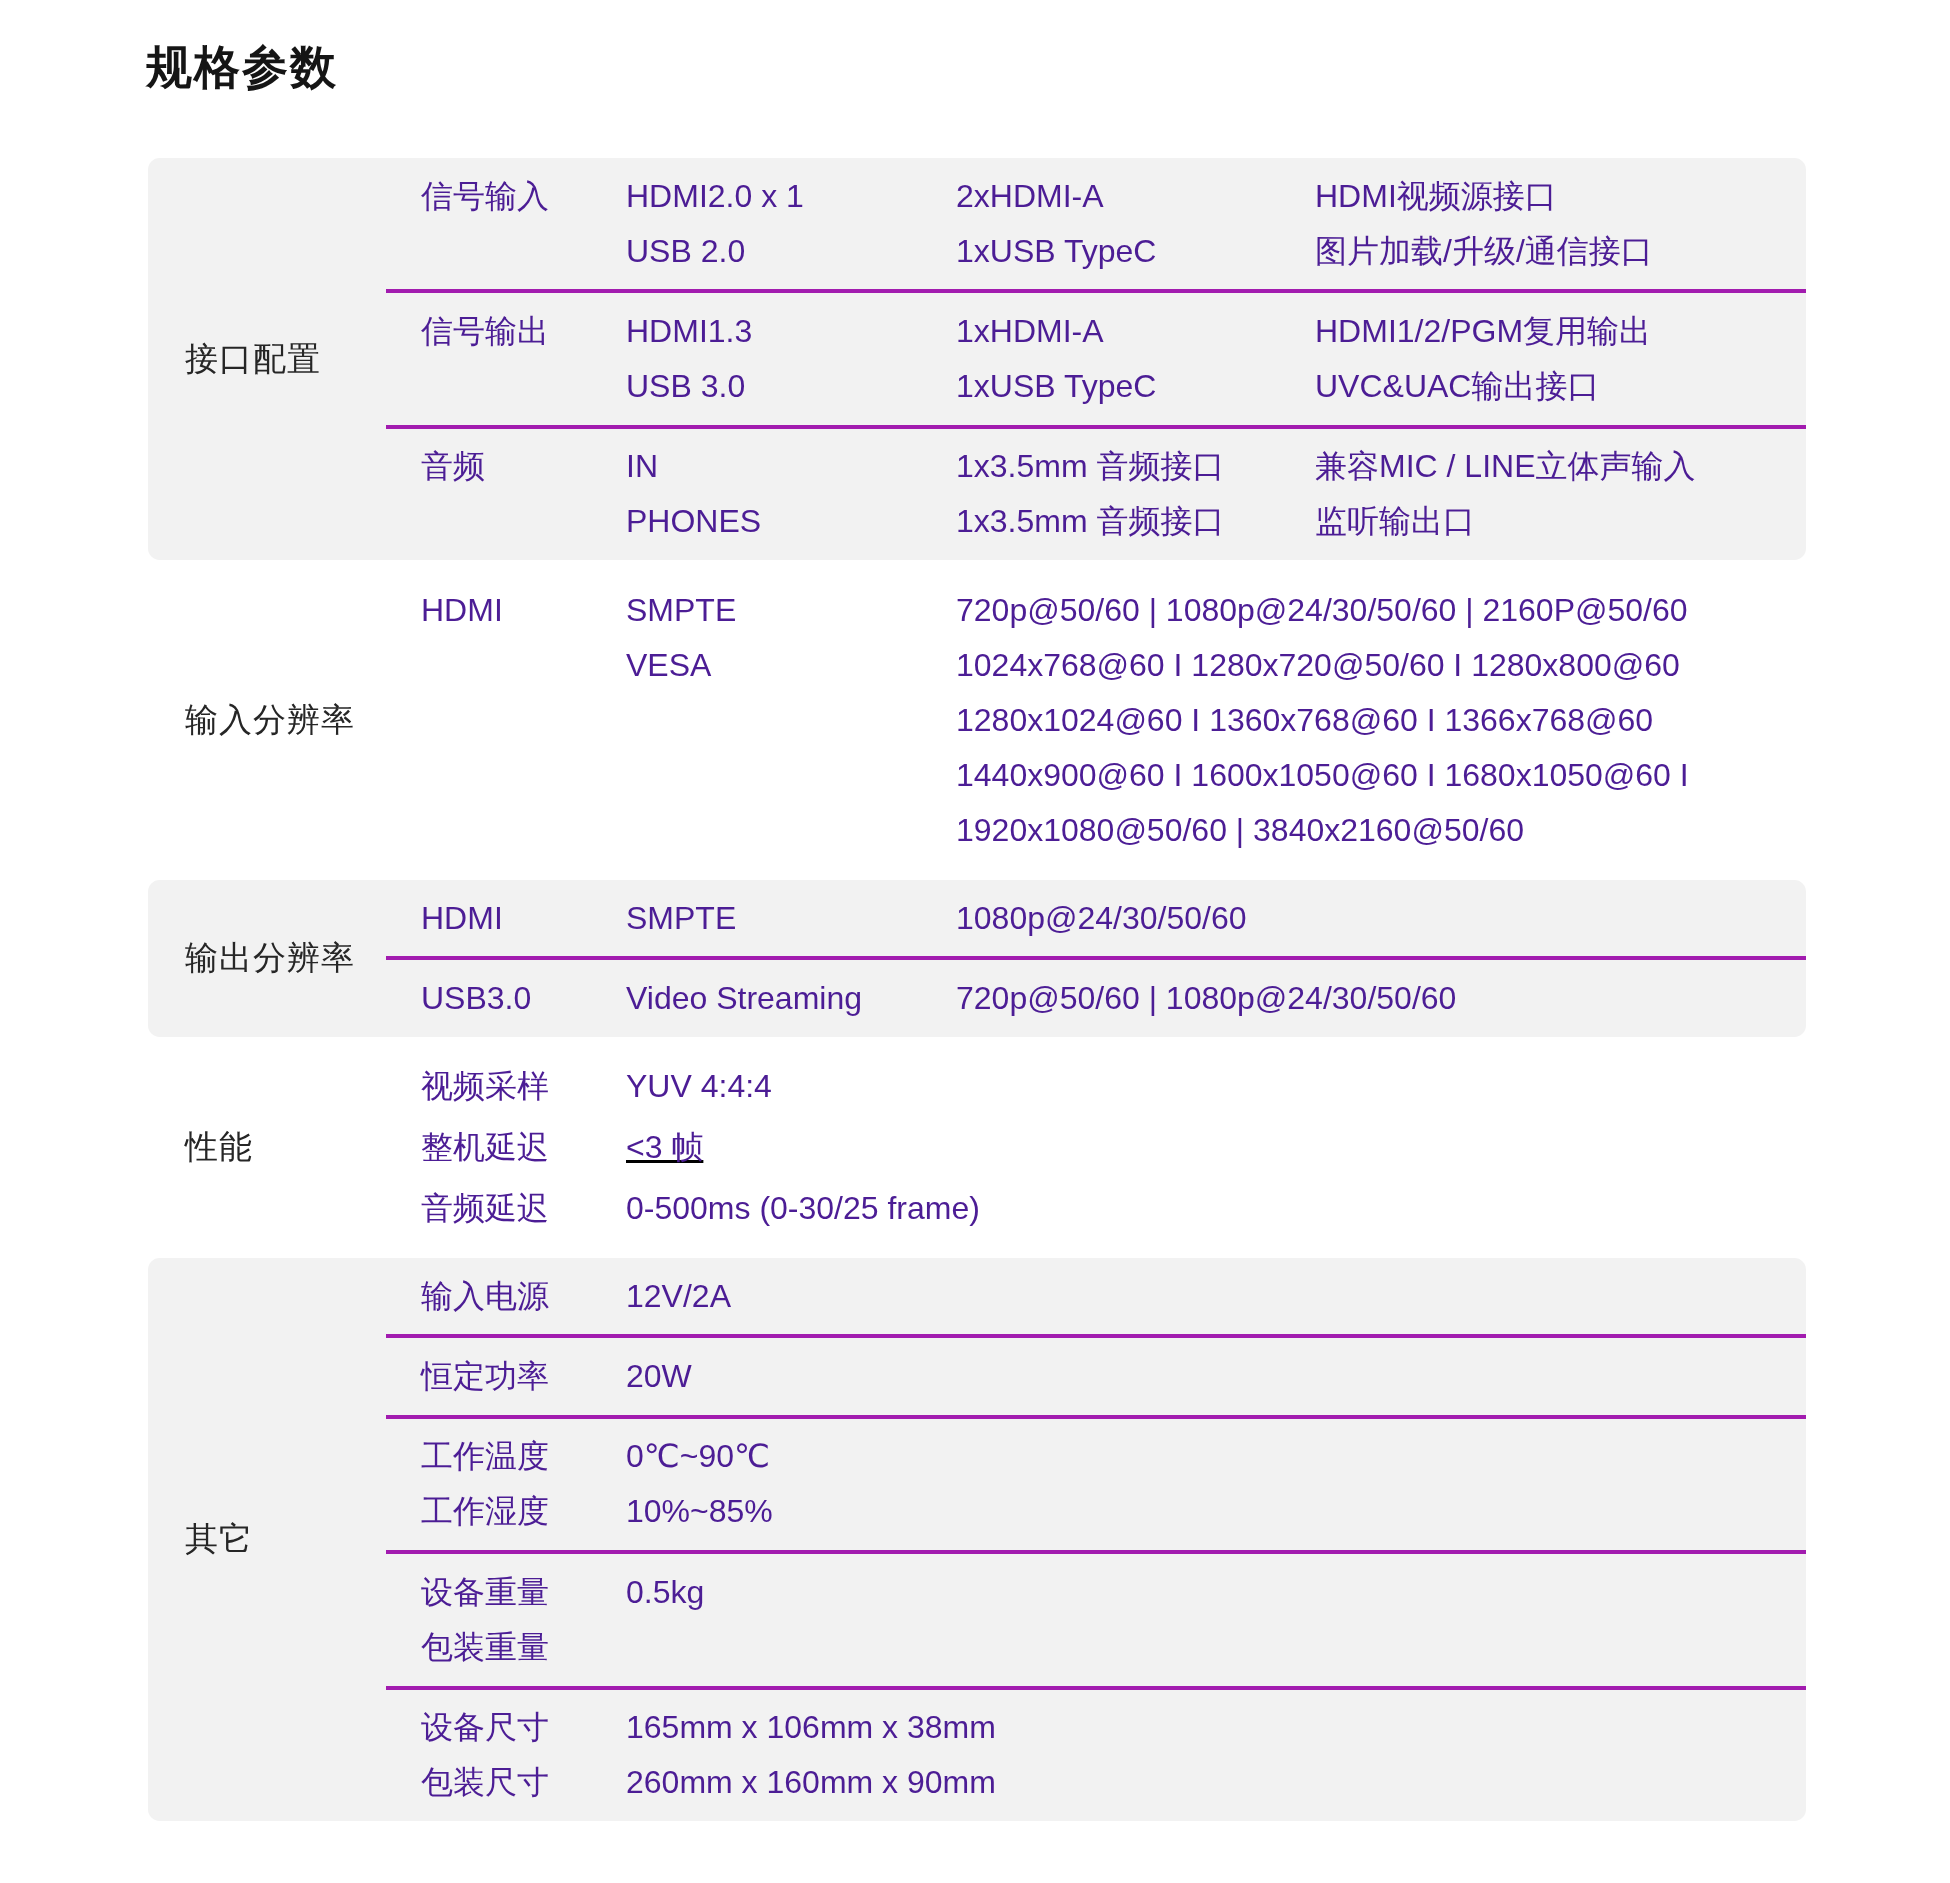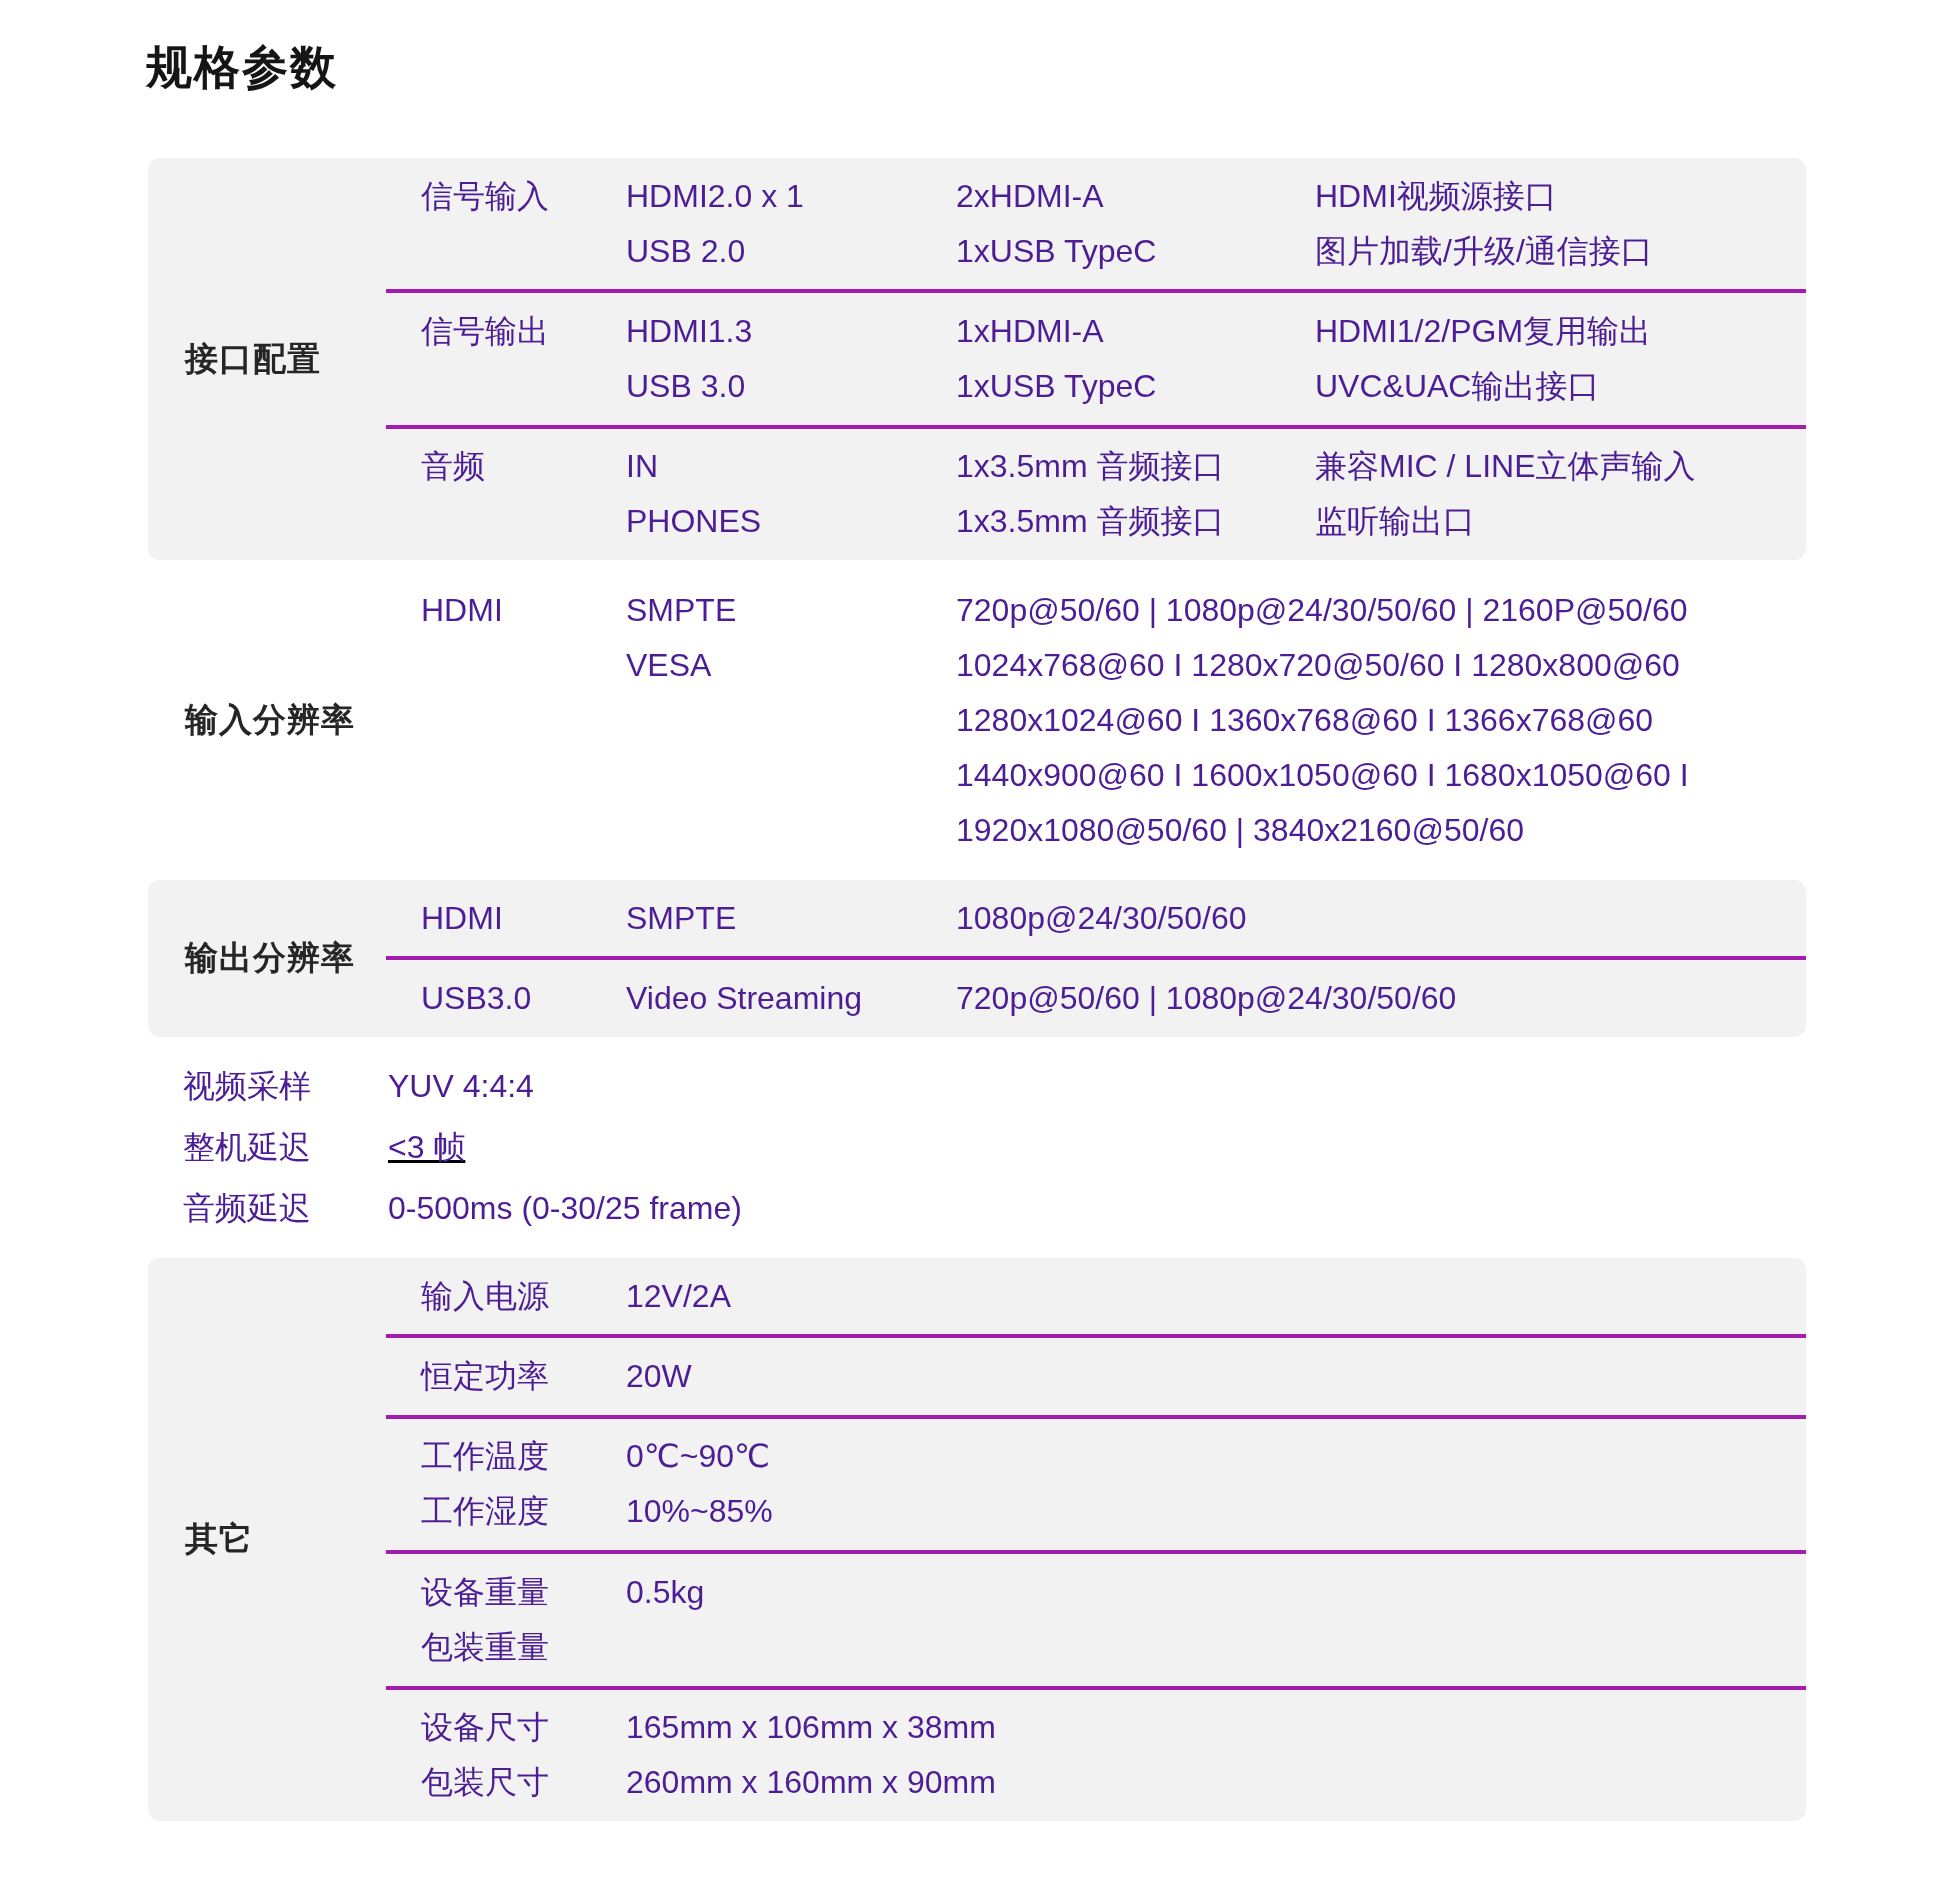--- a/index.html
+++ b/index.html
@@ -33,21 +33,21 @@
   .section.shaded { background: #f2f2f2; }
   .section.plain  { background: transparent; margin: 19.5px 0; }
 
   .label-cell {
     width: 238px;
     flex: 0 0 238px;
     display: flex;
     align-items: center;
     padding-left: 37px;
     font-size: 33px;
-    font-weight: 700;
+    font-weight: 400;
     color: #262626;
     letter-spacing: 1px;
   }
 
   .rows { flex: 1 1 auto; display: flex; flex-direction: column; justify-content: center; }
 
   .row {
     display: grid;
     grid-template-columns: 205px 330px 359px 1fr;
     align-items: start;
@@ -168,20 +168,21 @@
             <div class="cell">
               <div class="line">Video Streaming</div>
             </div>
             <div class="cell" style="grid-column: span 2;">
               <div class="line">720p@50/60 | 1080p@24/30/50/60</div>
             </div>
           </div>
         </div>
       </div>
       <div class="section plain">
+        <div class="label-cell">性能</div>
         <div class="rows">
           <div class="row">
             <div class="cell">
               <div class="line">视频采样</div>
             </div>
             <div class="cell" style="grid-column: span 3;">
               <div class="line">YUV 4:4:4</div>
             </div>
           </div>
           <div class="row">

